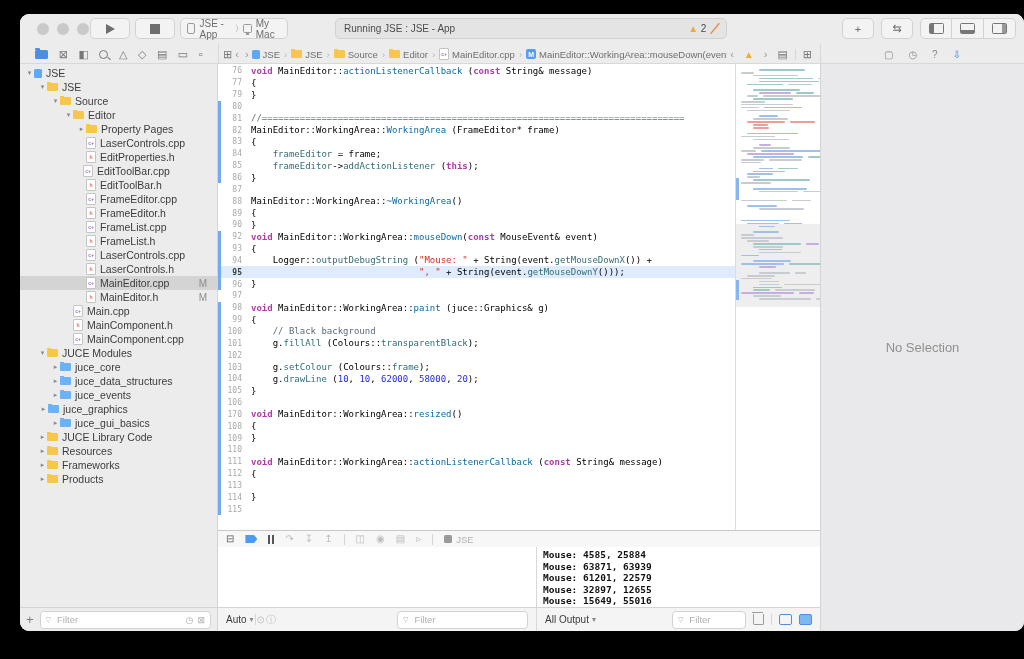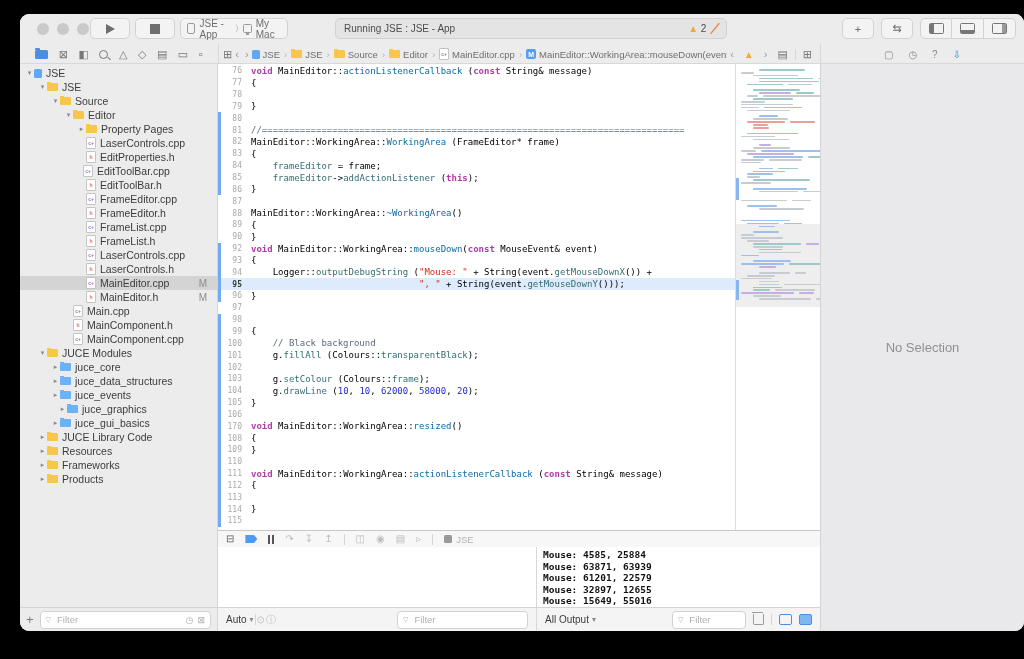--- a/index.html
+++ b/index.html
@@ -395,21 +395,21 @@
           </span>
           <span>juce_data_structures</span>
         </div>
         <div class="trow" style="padding-left: 31px;">
           <span class="disc">▸</span>
           <span class="tico">
             <span class="fico" style="background: rgb(108, 178, 247);"></span>
           </span>
           <span>juce_events</span>
         </div>
-        <div class="trow" style="padding-left: 38px;">
+        <div class="trow" style="padding-left: 19px;">
           <span class="disc">▸</span>
           <span class="tico">
             <span class="fico" style="background: rgb(108, 178, 247);"></span>
           </span>
           <span>juce_graphics</span>
         </div>
         <div class="trow" style="padding-left: 31px;">
           <span class="disc">▸</span>
           <span class="tico">
             <span class="fico" style="background: rgb(108, 178, 247);"></span>
@@ -450,24 +450,20 @@
   <div class="editor" id="code" style="padding-top: 1px;">
       <div class="cl">
         <span class="ln">76</span>
         <span class="ct"><span class="tk-k">void</span><span class="tk-p"> MainEditor::</span><span class="tk-d">actionListenerCallback</span><span class="tk-p"> (</span><span class="tk-k">const</span><span class="tk-p"> String&amp; message)</span></span>
       </div>
       <div class="cl">
         <span class="ln">77</span>
         <span class="ct"><span class="tk-p">{</span></span>
       </div>
       <div class="cl">
-        <span class="ln">78</span>
-        <span class="ct"></span>
-      </div>
-      <div class="cl">
         <span class="ln">79</span>
         <span class="ct"><span class="tk-p">}</span></span>
       </div>
       <div class="cl">
         <span class="cbbar"></span>
         <span class="ln">80</span>
         <span class="ct"></span>
       </div>
       <div class="cl">
         <span class="cbbar"></span>
@@ -540,20 +536,21 @@
         <span class="ln">96</span>
         <span class="ct"><span class="tk-p">}</span></span>
       </div>
       <div class="cl">
         <span class="ln">97</span>
         <span class="ct"></span>
       </div>
       <div class="cl">
         <span class="cbbar"></span>
         <span class="ln">98</span>
+        <span class="ct"><span class="tk-k">void</span><span class="tk-p"> MainEditor::WorkingArea::</span><span class="tk-d">paint</span><span class="tk-p"> (juce::Graphics&amp; g)</span></span>
       </div>
       <div class="cl">
         <span class="cbbar"></span>
         <span class="ln">99</span>
         <span class="ct"><span class="tk-p">{</span></span>
       </div>
       <div class="cl">
         <span class="cbbar"></span>
         <span class="ln">100</span>
         <span class="ct"><span class="tk-c">    // Black background</span></span>

